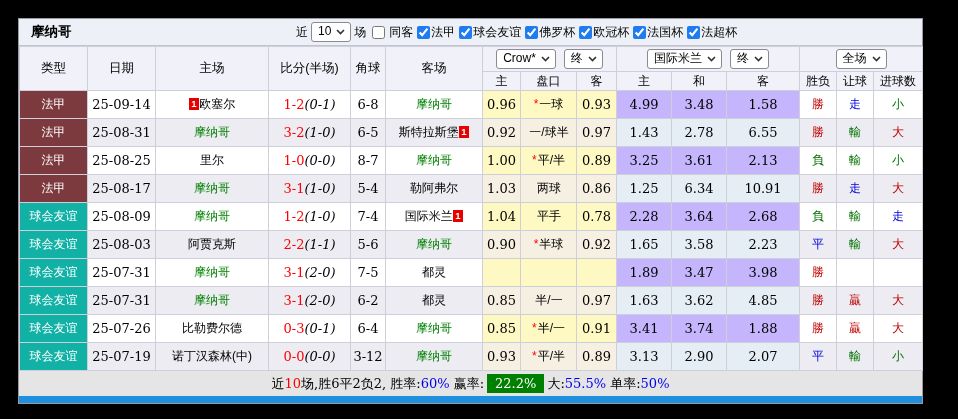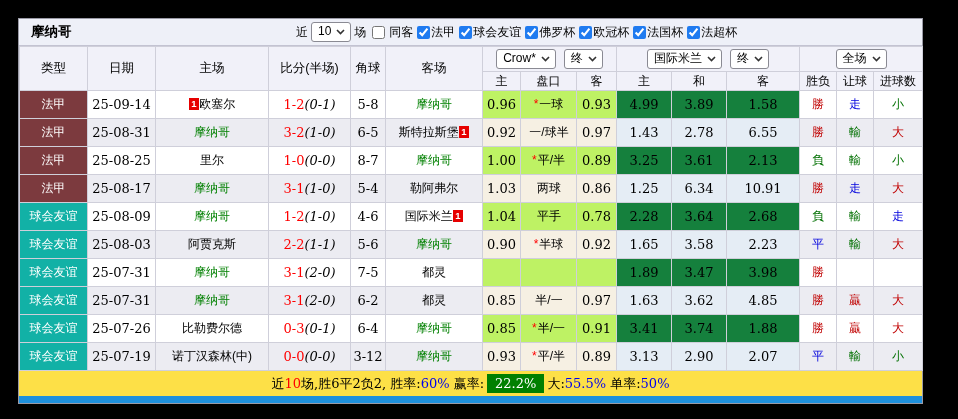--- a/index.html
+++ b/index.html
@@ -30,41 +30,41 @@
   
   table{width:100%;border-collapse:collapse;table-layout:fixed;flex:none;padding-left:40px;}
   th,td{border:1px solid #cfcfda;text-align:center;padding:0;overflow:hidden;white-space:nowrap;}
   thead th{background:#f1f1f9;font-weight:normal;font-size:12.5px;color:#000;}
   tr.selrow th{height:24px;}
   tr.subrow th{height:18px;font-size:12px;}
   .selcell-inner{display:flex;align-items:center;justify-content:center;gap:8px;}
   tbody tr{height:28px;}
   tbody td{font-size:12px;color:#000;}
   tbody tr:nth-child(even) td{background:#ececf2;}
-  td.c-odds{background:#bef264;}
+  td.c-odds{background:#fef9c3;}
   tbody tr:nth-child(even) td.c-odds{background:#f6f0e3;}
-  td.c-avg{background:#15803d;}
+  td.c-avg{background:#c4b5fd;}
   tbody tr:nth-child(even) td.c-avg{background:#e5edf5;}
   td.t-ligue{background:#7c3a3e !important;color:#fff;}
   td.t-frd{background:#12b1a6 !important;color:#fff;}
   .num{font-family:"DejaVu Serif","Liberation Serif",serif;font-size:13px;}
   .green{color:#008000;}
   td.red{color:#c00000;}
   td.blue{color:#0000dd;}
   td.green{color:#007000;}
   .ft{color:#ff0000;}
   .ht{color:#000;font-style:italic;}
   .star{color:#ff0000;margin-right:1px;}
   .badge{
     display:inline-block;background:#e60000;color:#fff;font-size:9.5px;font-weight:bold;
     line-height:12px;padding:0 2.5px;vertical-align:1px;font-family:"Liberation Sans",sans-serif;
   }
   
   .footer{
-    flex:1;display:flex;align-items:center;justify-content:center;background:#fde047;
+    flex:1;display:flex;align-items:center;justify-content:center;background:#e5e5e5;
     font-size:13px;font-family:"DejaVu Serif","Liberation Serif",serif;
   }
   .seg-black{color:#000;}
   .seg-blue{color:#0000ee;}
   .seg-red{color:#ff0000;}
   .seg-hl{background:#008000;color:#fff;padding:2px 8px;margin:0 3px;}
   .bluebar{flex:none;height:7px;background:#1e90dd;}
   .chev{flex:none;}
 </style>
 </head>
@@ -198,29 +198,29 @@
       </tr>
     </thead>
     <tbody>
         <tr>
       <td class="c-type t-ligue"><span>法甲</span></td>
       <td class="num">25-09-14</td>
       <td>
         <span class="badge">1</span><span>欧塞尔</span>
       </td>
       <td class="num"><span class="ft">1-2</span><span class="ht">(0-1)</span></td>
-      <td class="num">5-8</td>
+      <td class="num">6-8</td>
       <td>
         <span class="green">摩纳哥</span>
       </td>
       <td class="c-odds num">0.96</td>
       <td class="c-odds"><span class="star">*</span><span>一球</span></td>
       <td class="c-odds num">0.93</td>
       <td class="c-avg num">4.99</td>
-      <td class="c-avg num">3.89</td>
+      <td class="c-avg num">3.48</td>
       <td class="c-avg num">1.58</td>
       <td class="red">勝</td>
       <td class="blue">走</td>
       <td class="green">小</td>
     </tr>
         <tr>
       <td class="c-type t-ligue"><span>法甲</span></td>
       <td class="num">25-08-31</td>
       <td>
         <span class="green">摩纳哥</span>
@@ -282,21 +282,21 @@
       <td class="blue">走</td>
       <td class="red">大</td>
     </tr>
         <tr>
       <td class="c-type t-frd"><span>球会友谊</span></td>
       <td class="num">25-08-09</td>
       <td>
         <span class="green">摩纳哥</span>
       </td>
       <td class="num"><span class="ft">1-2</span><span class="ht">(1-0)</span></td>
-      <td class="num">4-6</td>
+      <td class="num">7-4</td>
       <td>
         <span>国际米兰</span><span class="badge">1</span>
       </td>
       <td class="c-odds num">1.04</td>
       <td class="c-odds"><span class="star"></span><span>平手</span></td>
       <td class="c-odds num">0.78</td>
       <td class="c-avg num">2.28</td>
       <td class="c-avg num">3.64</td>
       <td class="c-avg num">2.68</td>
       <td class="green">負</td>

